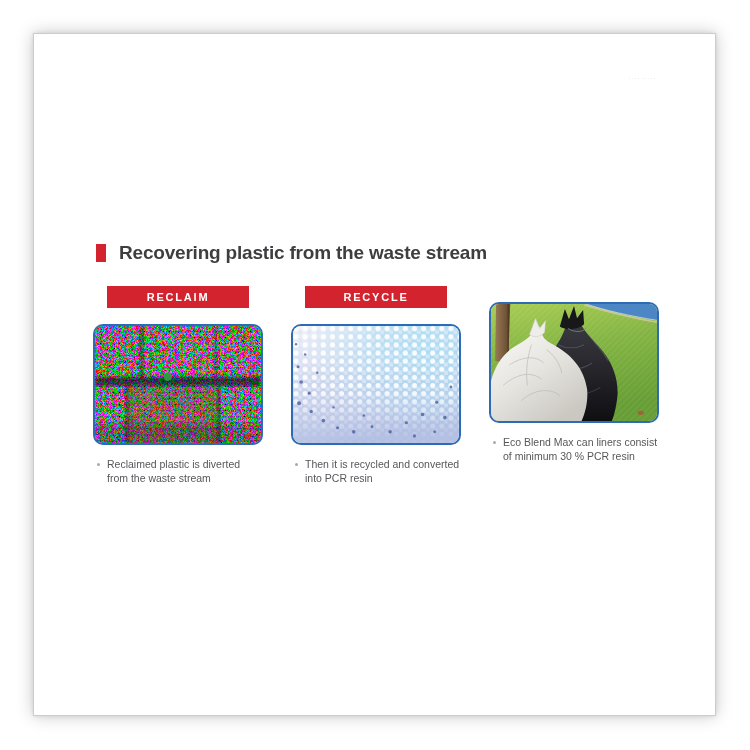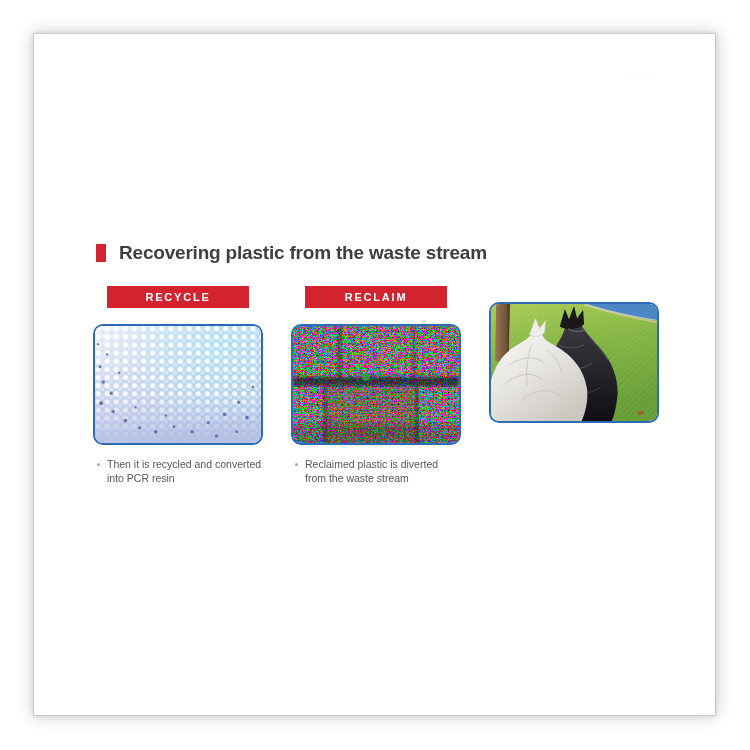--- a/index.html
+++ b/index.html
@@ -63,20 +63,57 @@
   <div class="card">
 
     <div class="watermark">·········</div>
 
     <div class="title-row">
       <span class="accent-bar"></span>
       <h1 class="page-title">Recovering plastic from the waste stream</h1>
     </div>
 
     <div class="cols">
+
+      <div class="col">
+        <div class="banner">RECLAIM</div>
+        <div class="photo">
+          <svg viewBox="0 0 164 115" preserveAspectRatio="none" aria-hidden="true">
+            <defs>
+              <filter id="confettiF" x="0" y="0" width="100%" height="100%">
+                <feTurbulence type="turbulence" baseFrequency="0.85" numOctaves="2" seed="11" result="t"></feTurbulence>
+                <feColorMatrix in="t" type="saturate" values="6" result="s"></feColorMatrix>
+                <feComponentTransfer in="s">
+                  <feFuncA type="linear" slope="0" intercept="1"></feFuncA>
+                </feComponentTransfer>
+              </filter>
+              <filter id="soft2">
+                  <feGaussianBlur stdDeviation="1.6"></feGaussianBlur>
+                </filter>
+              <filter id="soft3">
+                  <feGaussianBlur stdDeviation="2.6"></feGaussianBlur>
+                </filter>
+            </defs>
+            <rect width="164" height="115" fill="#8a93a0"></rect>
+            <rect width="164" height="115" filter="url(#confettiF)" opacity="0.95"></rect>
+            <rect x="0" y="50" width="164" height="9" fill="rgba(10,10,14,0.55)" filter="url(#soft2)"></rect>
+            <rect x="44" y="0" width="4" height="52" fill="rgba(10,10,14,0.40)" filter="url(#soft2)"></rect>
+            <rect x="118" y="0" width="3" height="52" fill="rgba(10,10,14,0.35)" filter="url(#soft2)"></rect>
+            <rect x="30" y="58" width="4" height="57" fill="rgba(10,10,14,0.40)" filter="url(#soft2)"></rect>
+            <rect x="120" y="58" width="4" height="57" fill="rgba(10,10,14,0.35)" filter="url(#soft2)"></rect>
+            <rect x="32" y="60" width="92" height="55" fill="rgba(118,72,38,0.28)"></rect>
+            <rect x="0" y="96" width="164" height="19" fill="rgba(0,0,0,0.18)" filter="url(#soft3)"></rect>
+            <circle cx="72" cy="50" r="4" fill="#2f9e3f" opacity="0.9"></circle>
+          </svg>
+        </div>
+        <div class="caption">
+          <span class="bullet"></span>
+          <span class="cap-text"><span>Reclaimed plastic is diverted</span><br><span>from the waste stream</span></span>
+        </div>
+      </div>
 
       <div class="col">
         <div class="banner">RECYCLE</div>
         <div class="photo">
           <svg viewBox="0 0 164 115" preserveAspectRatio="none" aria-hidden="true">
             <defs>
               <linearGradient id="pelBg" x1="0" y1="0" x2="0.35" y2="1">
                 <stop offset="0" stop-color="#f2f4f9"></stop>
                 <stop offset="0.5" stop-color="#ccd4ec"></stop>
                 <stop offset="1" stop-color="#b3bfe3"></stop>
@@ -128,57 +165,20 @@
             </g>
           </svg>
         </div>
         <div class="caption">
           <span class="bullet"></span>
           <span class="cap-text"><span>Then it is recycled and converted</span><br><span>into PCR resin</span></span>
         </div>
       </div>
 
       <div class="col">
-        <div class="banner">RECLAIM</div>
-        <div class="photo">
-          <svg viewBox="0 0 164 115" preserveAspectRatio="none" aria-hidden="true">
-            <defs>
-              <filter id="confettiF" x="0" y="0" width="100%" height="100%">
-                <feTurbulence type="turbulence" baseFrequency="0.85" numOctaves="2" seed="11" result="t"></feTurbulence>
-                <feColorMatrix in="t" type="saturate" values="6" result="s"></feColorMatrix>
-                <feComponentTransfer in="s">
-                  <feFuncA type="linear" slope="0" intercept="1"></feFuncA>
-                </feComponentTransfer>
-              </filter>
-              <filter id="soft2">
-                  <feGaussianBlur stdDeviation="1.6"></feGaussianBlur>
-                </filter>
-              <filter id="soft3">
-                  <feGaussianBlur stdDeviation="2.6"></feGaussianBlur>
-                </filter>
-            </defs>
-            <rect width="164" height="115" fill="#8a93a0"></rect>
-            <rect width="164" height="115" filter="url(#confettiF)" opacity="0.95"></rect>
-            <rect x="0" y="50" width="164" height="9" fill="rgba(10,10,14,0.55)" filter="url(#soft2)"></rect>
-            <rect x="44" y="0" width="4" height="52" fill="rgba(10,10,14,0.40)" filter="url(#soft2)"></rect>
-            <rect x="118" y="0" width="3" height="52" fill="rgba(10,10,14,0.35)" filter="url(#soft2)"></rect>
-            <rect x="30" y="58" width="4" height="57" fill="rgba(10,10,14,0.40)" filter="url(#soft2)"></rect>
-            <rect x="120" y="58" width="4" height="57" fill="rgba(10,10,14,0.35)" filter="url(#soft2)"></rect>
-            <rect x="32" y="60" width="92" height="55" fill="rgba(118,72,38,0.28)"></rect>
-            <rect x="0" y="96" width="164" height="19" fill="rgba(0,0,0,0.18)" filter="url(#soft3)"></rect>
-            <circle cx="72" cy="50" r="4" fill="#2f9e3f" opacity="0.9"></circle>
-          </svg>
-        </div>
-        <div class="caption">
-          <span class="bullet"></span>
-          <span class="cap-text"><span>Reclaimed plastic is diverted</span><br><span>from the waste stream</span></span>
-        </div>
-      </div>
-
-      <div class="col">
         <div class="photo">
           <svg viewBox="0 0 164 115" preserveAspectRatio="none" aria-hidden="true">
             <defs>
               <linearGradient id="grassG" x1="0" y1="0" x2="0.25" y2="1">
                 <stop offset="0" stop-color="#aacd55"></stop>
                 <stop offset="0.45" stop-color="#84b544"></stop>
                 <stop offset="1" stop-color="#679e36"></stop>
               </linearGradient>
               <pattern id="grassTex" width="6" height="6" patternUnits="userSpaceOnUse">
                 <path d="M0,6 L6,0" stroke="rgba(255,255,255,0.13)" stroke-width="0.8"></path>
@@ -223,17 +223,21 @@
                 <path d="M 18,60 C 30,52 44,50 52,58"></path>
                 <path d="M 12,80 C 26,68 40,66 50,74"></path>
                 <path d="M 30,95 C 42,84 58,82 68,90"></path>
                 <path d="M 55,45 C 62,50 68,58 70,68"></path>
                 <path d="M 40,40 C 36,52 34,66 36,80"></path>
               </g>
             </g>
             <ellipse cx="148" cy="107" rx="3" ry="2" fill="#a85638" opacity="0.85"></ellipse>
           </svg>
         </div>
+        <div class="caption">
+          <span class="bullet"></span>
+          <span class="cap-text"><span>Eco Blend Max can liners consist</span><br><span>of minimum 30 %  PCR resin</span></span>
+        </div>
       </div>
 
     </div>
   </div>
 </div>
 
 </body></html>

